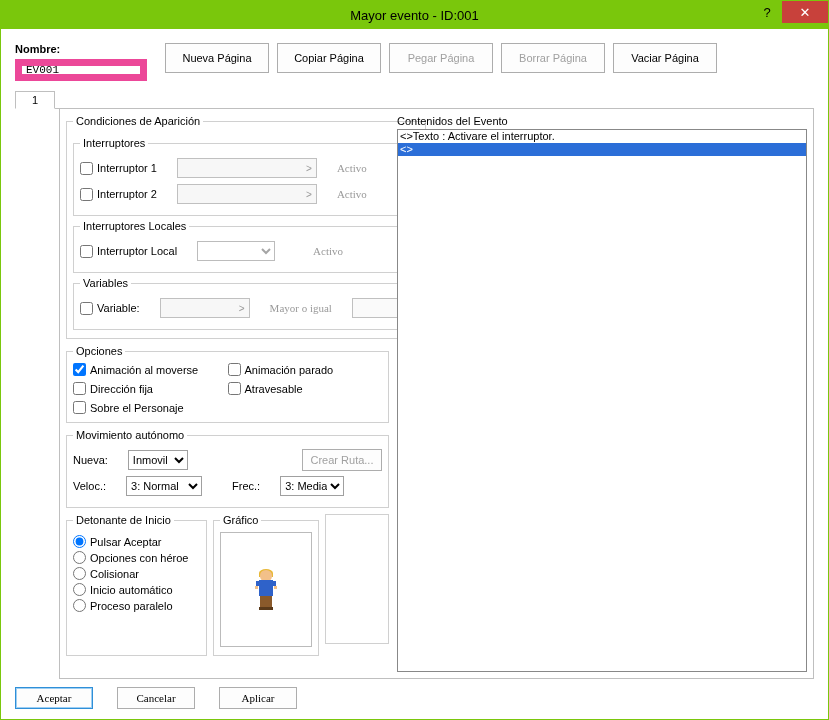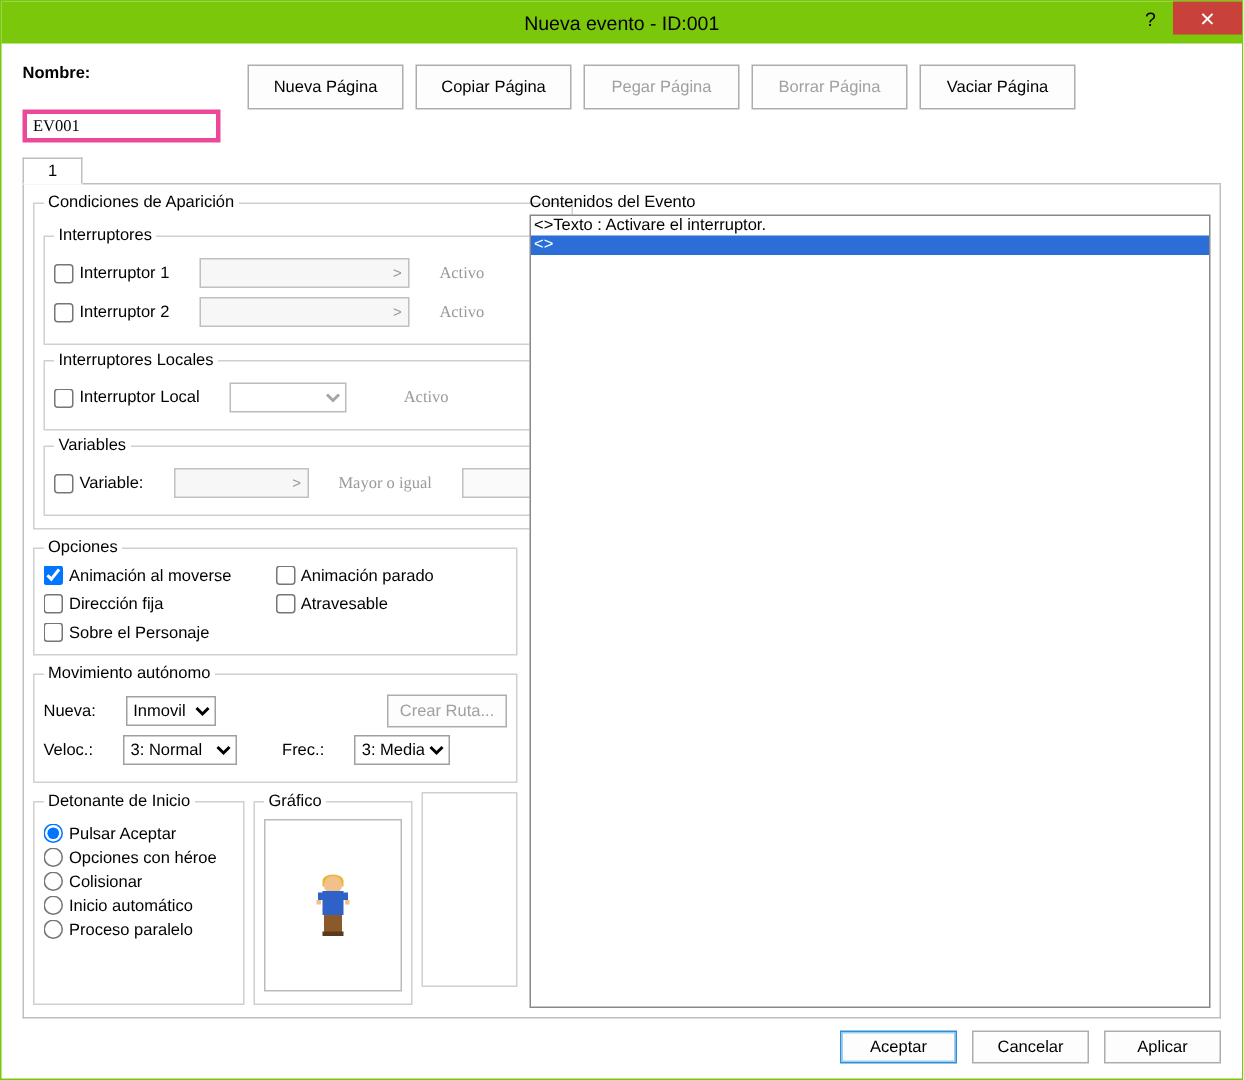--- a/index.html
+++ b/index.html
@@ -5,28 +5,28 @@
 * { box-sizing: border-box; }
 body { margin: 0; font-family: "Segoe UI", Tahoma, sans-serif; font-size: 11px; background: #fff; }
 .window { width: 829px; height: 720px; border: 1px solid #7ac70c; background: #fff; position: relative; }
 .titlebar { height: 28px; background: #7ac70c; display: flex; align-items: center; position: relative; }
 .title { flex: 1; text-align: center; font-size: 13px; color: #000; }
 .title-btns { position: absolute; right: 0; top: 0; display: flex; height: 22px; }
 .title-btn { width: 30px; display: flex; align-items: center; justify-content: center; font-size: 13px; }
 .title-close { width: 46px; background: #c8413b; color: #fff; }
 .content { padding: 14px 14px 10px 14px; height: calc(100% - 28px); display: flex; flex-direction: column; }
 .top-row { display: flex; align-items: flex-start; gap: 8px; margin-bottom: 6px; }
-.name-block { display: flex; flex-direction: column; gap: 18px; margin-right: 10px; }
+.name-block { display: flex; flex-direction: column; gap: 4px; margin-right: 10px; }
 .name-label { font-weight: bold; }
-.name-input { width: 132px; height: 22px; border: 3px solid #ec4899; padding: 0 4px; font-family: Liberation Serif, serif; font-size: 11px; }
+.name-input { width: 132px; height: 22px; border: 7px solid #ec4899; padding: 0 4px; font-family: Liberation Mono, monospace; font-size: 11px; }
 .btn { width: 104px; height: 30px; border: 1px solid #adadad; background: #fdfdfd; font-family: inherit; font-size: 11px; cursor: pointer; }
 .btn:disabled { color: #a0a0a0; cursor: default; }
 .tab-strip { display: flex; border-bottom: 1px solid #bfbfbf; margin-top: 4px; }
 .tab { border: 1px solid #bfbfbf; border-bottom: 1px solid #fff; padding: 2px 16px; margin-bottom: -1px; background: #fff; font-size: 11px; }
-.page-body { flex: 1; border: 1px solid #bfbfbf; border-top: none; padding: 6px; display: flex; gap: 8px; min-height: 0; }
+.page-body { flex: 1; border: 1px solid #bfbfbf; border-top: none; padding: 6px; display: flex; gap: 8px; min-height: 0; margin-left: 44px; }
 .left-col { width: 323px; display: flex; flex-direction: column; gap: 6px; }
 .right-col { flex: 1; display: flex; flex-direction: column; }
 fieldset { border: 1px solid #d0d0d0; margin: 0; padding: 6px 6px 8px 6px; }
 legend { padding: 0 3px; }
 .subfs { margin-top: 4px; }
 .row { display: flex; align-items: center; gap: 20px; min-height: 26px; }
 .chk { margin: 0 4px 0 0; }
 .dd { border: 1px solid #c0c0c0; background: #f7f7f7; height: 20px; display: flex; align-items: center; justify-content: flex-end; padding: 0 4px; color: #999; font-size: 10px; }
 .dd-wide { width: 140px; }
 .muted { color: #9a9a9a; font-family: Liberation Serif, serif; }
@@ -44,35 +44,35 @@
 .sprite .hands { position:absolute;left:0;top:16px;width:22px;height:3px;display:flex;justify-content:space-between; }
 .sprite .hands span{width:3px;height:3px;background:#f2c089;}
 .sprite .legs { position:absolute;left:5px;top:26px;width:12px;height:12px;background:#8a5a2b; }
 .sprite .feet { position:absolute;left:4px;top:37px;width:14px;height:3px;background:#5a3a1a; }
 .radio-col label { display: flex; align-items: center; gap: 4px; margin: 3px 0; }
 .radio-col input { margin: 0; }
 .contents-box { flex: 1; border: 1px solid #888; padding: 0; font-family: "Tahoma","MS Sans Serif",sans-serif; font-size: 11px; line-height: 13px; background: #fff; overflow: hidden; }
 .cline { padding: 0 2px; white-space: pre; }
 .c-red { color: #d00000; }
 .c-sel { background: #2b6ed8; color: #fff; }
-.footer { display: flex; justify-content: flex-end; gap: 10px; padding-top: 8px; }
+.footer { display: flex; gap: 24px; padding-top: 8px; font-family: Liberation Serif, serif; }
 .fbtn { width: 78px; height: 22px; border: 1px solid #adadad; background: #fdfdfd; font-family: inherit; font-size: 11px; cursor: pointer; }
 .fbtn.primary { border: 1px solid #2f8fd8; box-shadow: 0 0 0 1px #9ecff3 inset; }
 .spin { width: 60px; height: 20px; }
 .lbl { white-space: nowrap; }
 .small-empty { flex: 0 0 64px; border: 1px solid #d0d0d0; height: 130px; }
 .opt-label { display: inline-flex; align-items: center; }
 .sect-title { margin-bottom: 2px; }
 </style>
 </head>
 <body>
 
 <div class="window">
   <div class="titlebar">
-    <div class="title">Nueva evento - ID:001</div>
+    <div class="title">Mayor evento - ID:001</div>
     <div class="title-btns">
       <div class="title-btn">?</div>
       <div class="title-btn title-close">✕</div>
     </div>
   </div>
 
   <div class="content">
 
     <div class="top-row">
       <div class="name-block">

